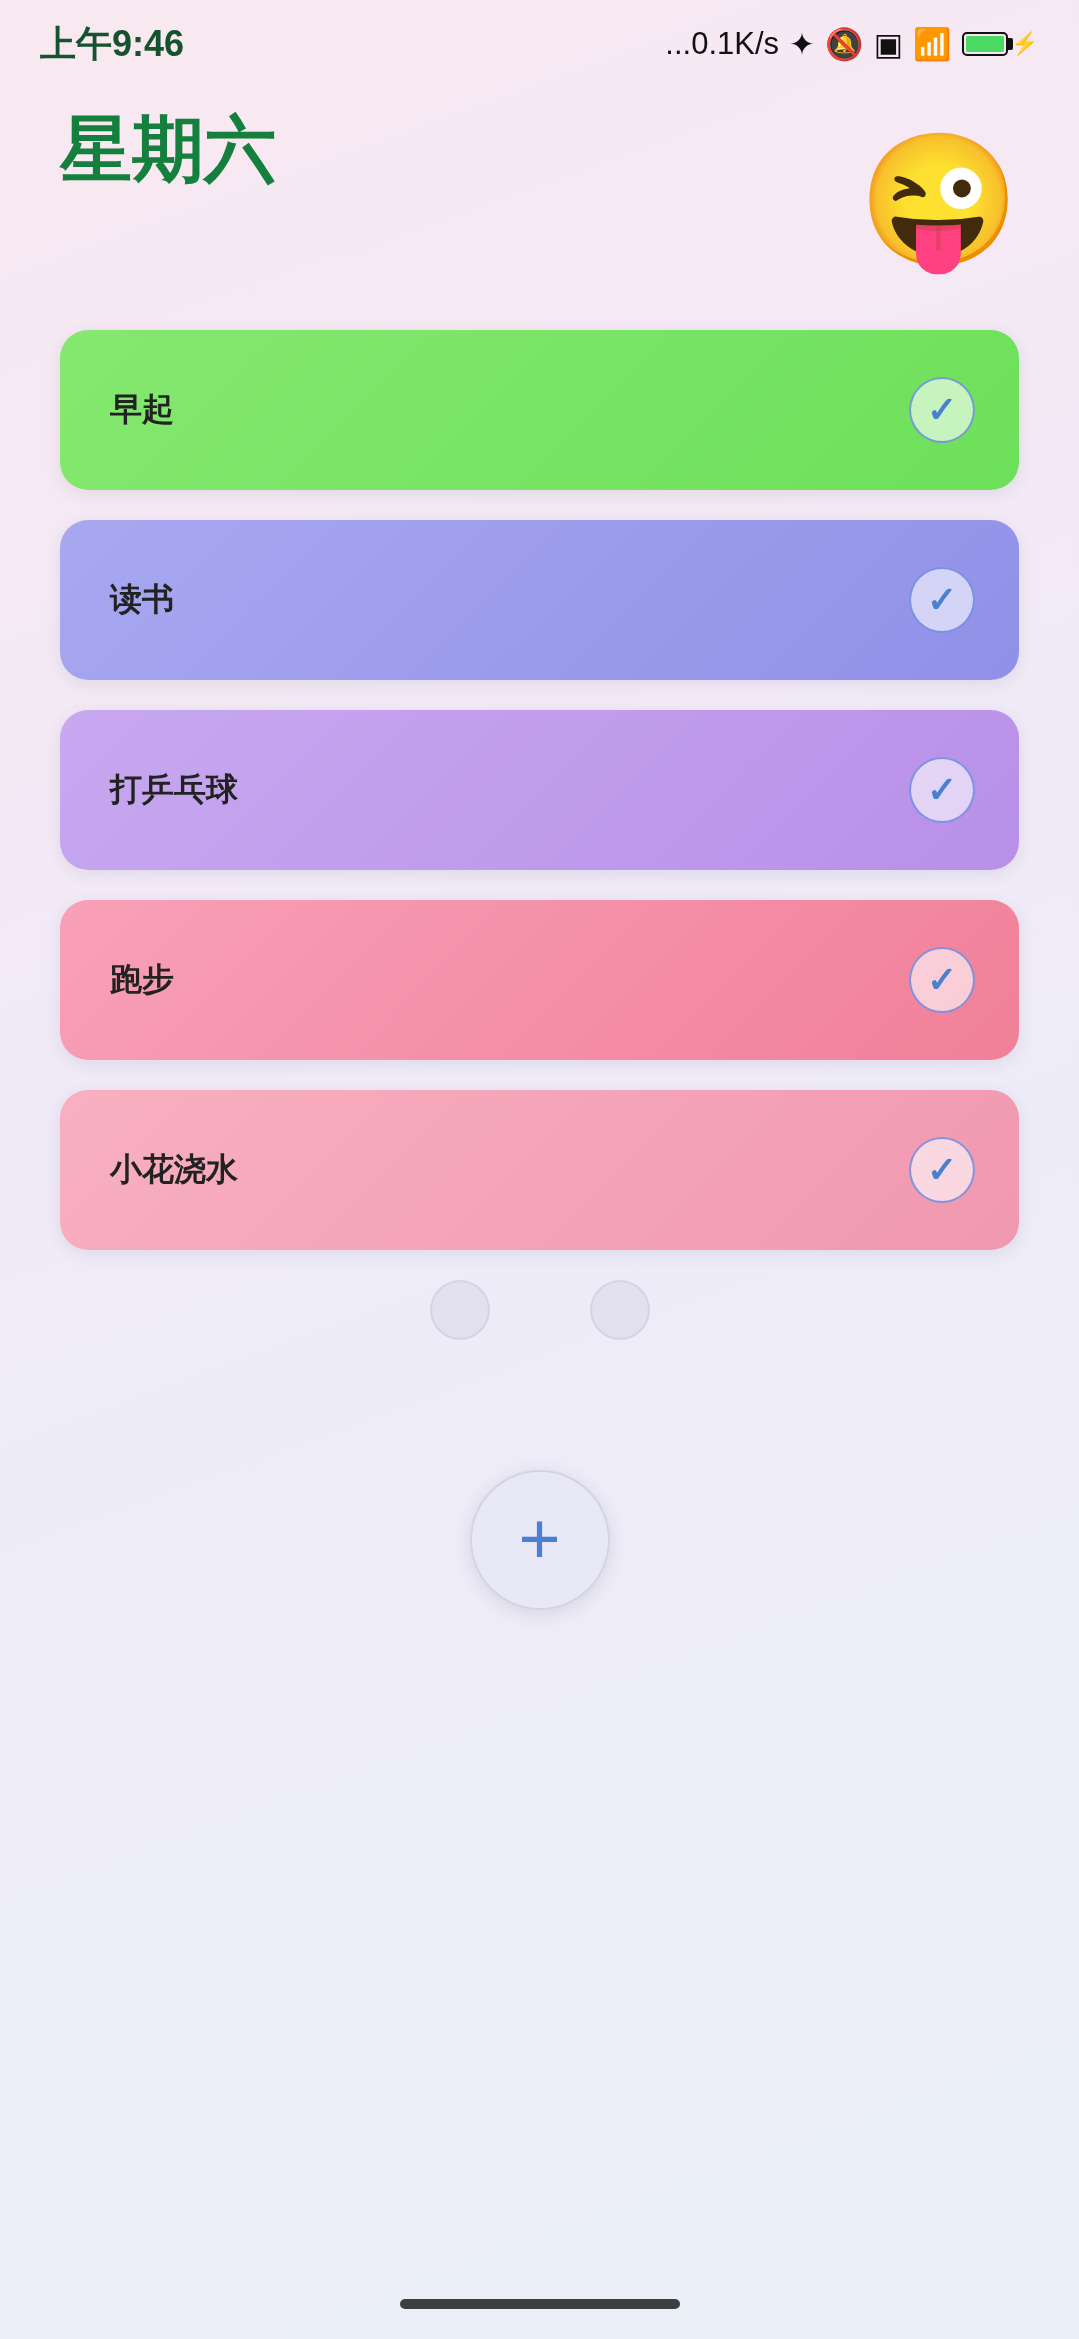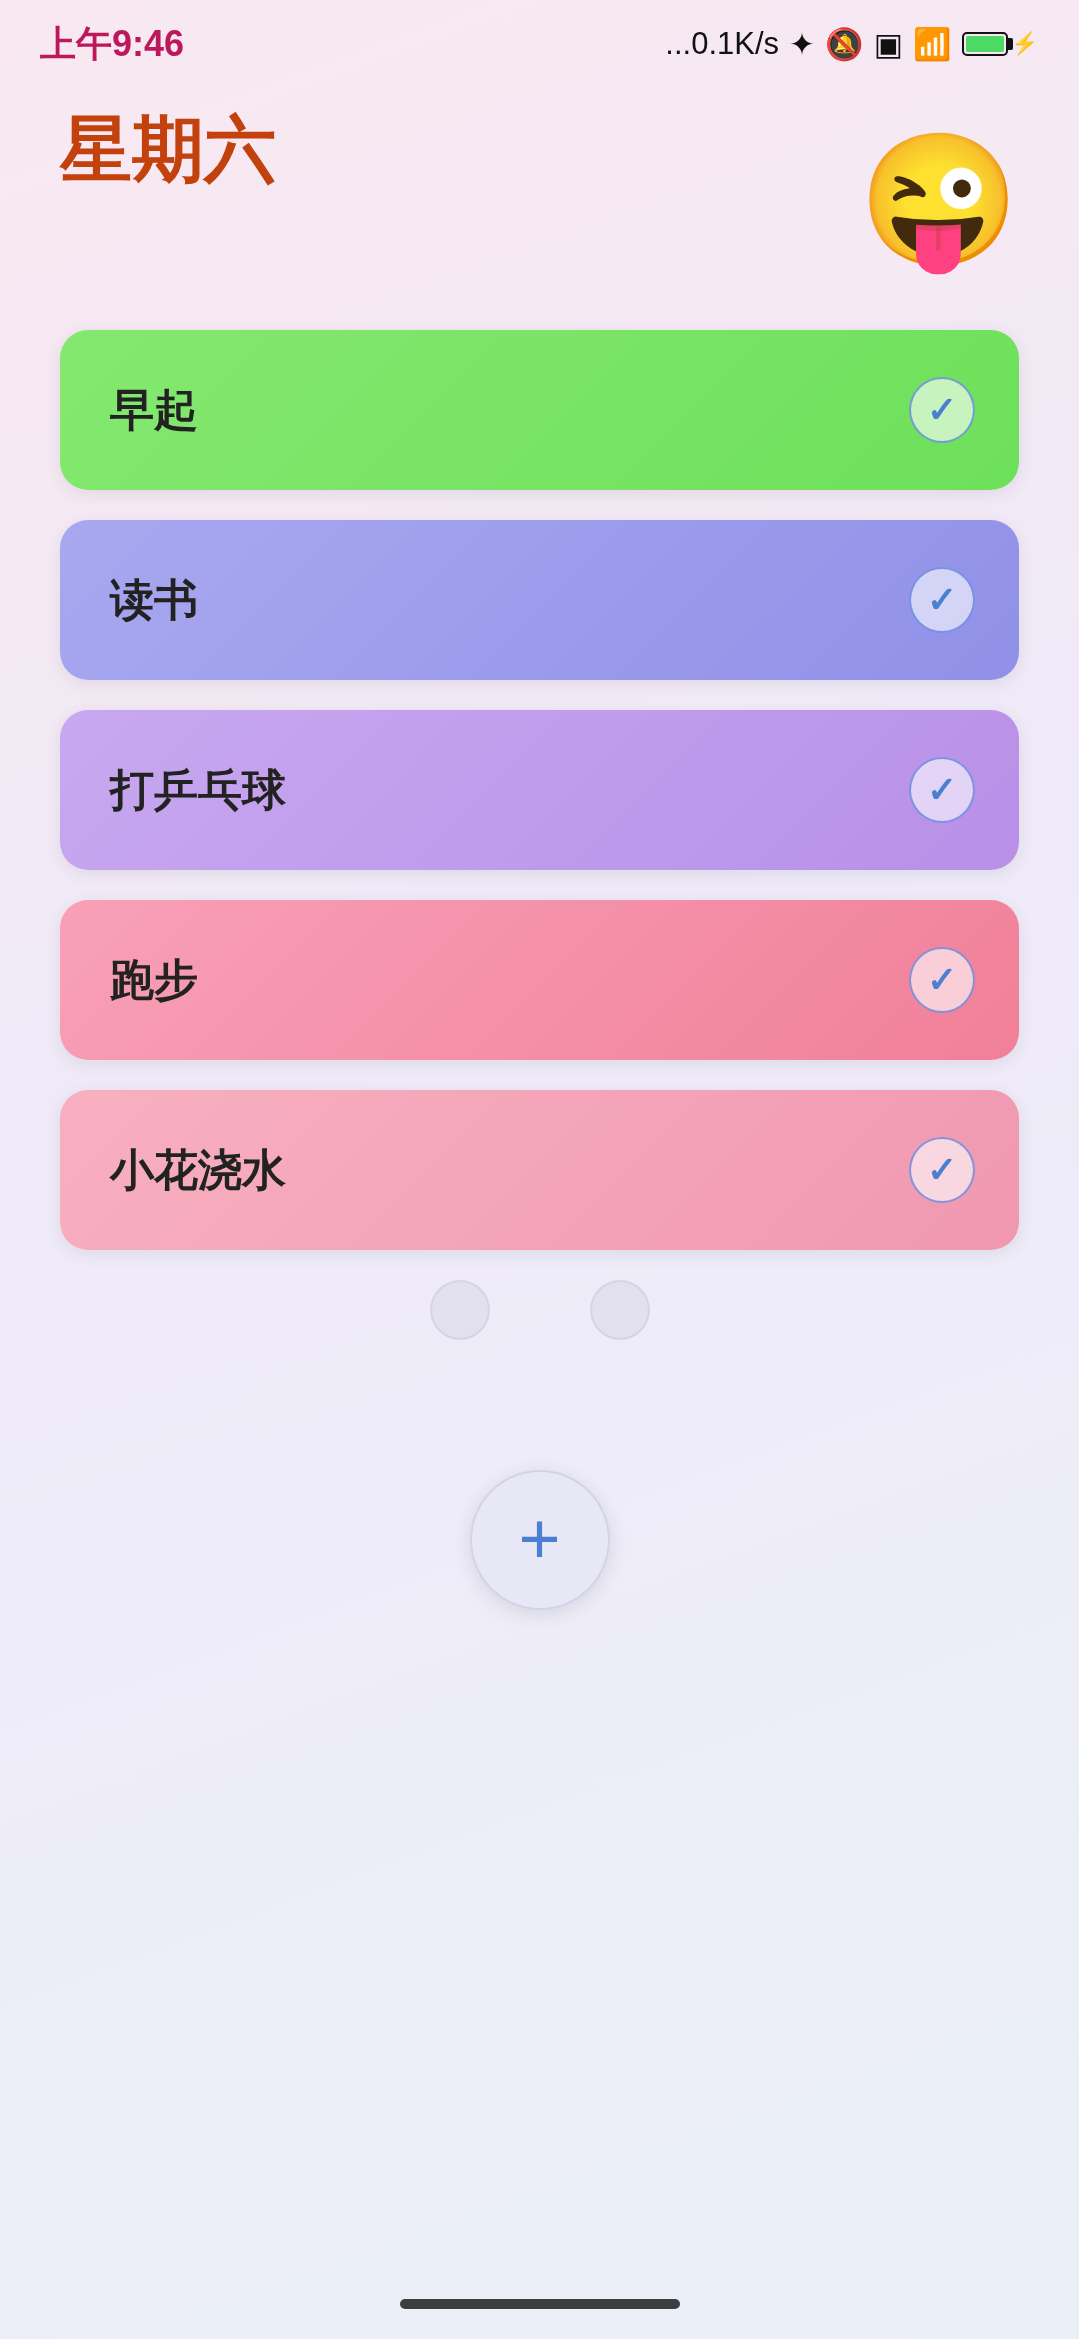--- a/index.html
+++ b/index.html
@@ -19,21 +19,21 @@
       display: flex;
       justify-content: space-between;
       align-items: center;
       padding: 18px 40px 10px 40px;
       height: 80px;
     }
 
     .status-time {
       font-size: 36px;
       font-weight: 600;
-      color: #be185d;
+      color: #14532d;
     }
 
     .status-icons {
       display: flex;
       align-items: center;
       gap: 10px;
       font-size: 26px;
       color: #111;
     }
 
@@ -84,21 +84,21 @@
       display: flex;
       justify-content: space-between;
       align-items: flex-start;
     }
 
     .header-text {}
 
     .day-title {
       font-size: 72px;
       font-weight: 800;
-      color: #c2410c;
+      color: #15803d;
       line-height: 1.1;
       margin-bottom: 16px;
     }
 
     .header-subtitle {
       font-size: 32px;
       color: #333;
       line-height: 1.7;
     }
 
@@ -149,21 +149,21 @@
     .task-card.pink {
       background: linear-gradient(135deg, #f8a0b8 0%, #f08098 100%);
       gap: 31px;
     }
 
     .task-card.light-pink {
       background: linear-gradient(135deg, #f8b0c0 0%, #f098b0 100%);
     }
 
     .task-label {
-      font-size: 44px;
+      font-size: 32px;
       font-weight: 600;
       color: #222;
     }
 
     .task-check {
       width: 66px;
       height: 66px;
       border-radius: 50%;
       background: rgba(255,255,255,0.5);
       border: 2.5px solid rgba(80,120,220,0.5);

